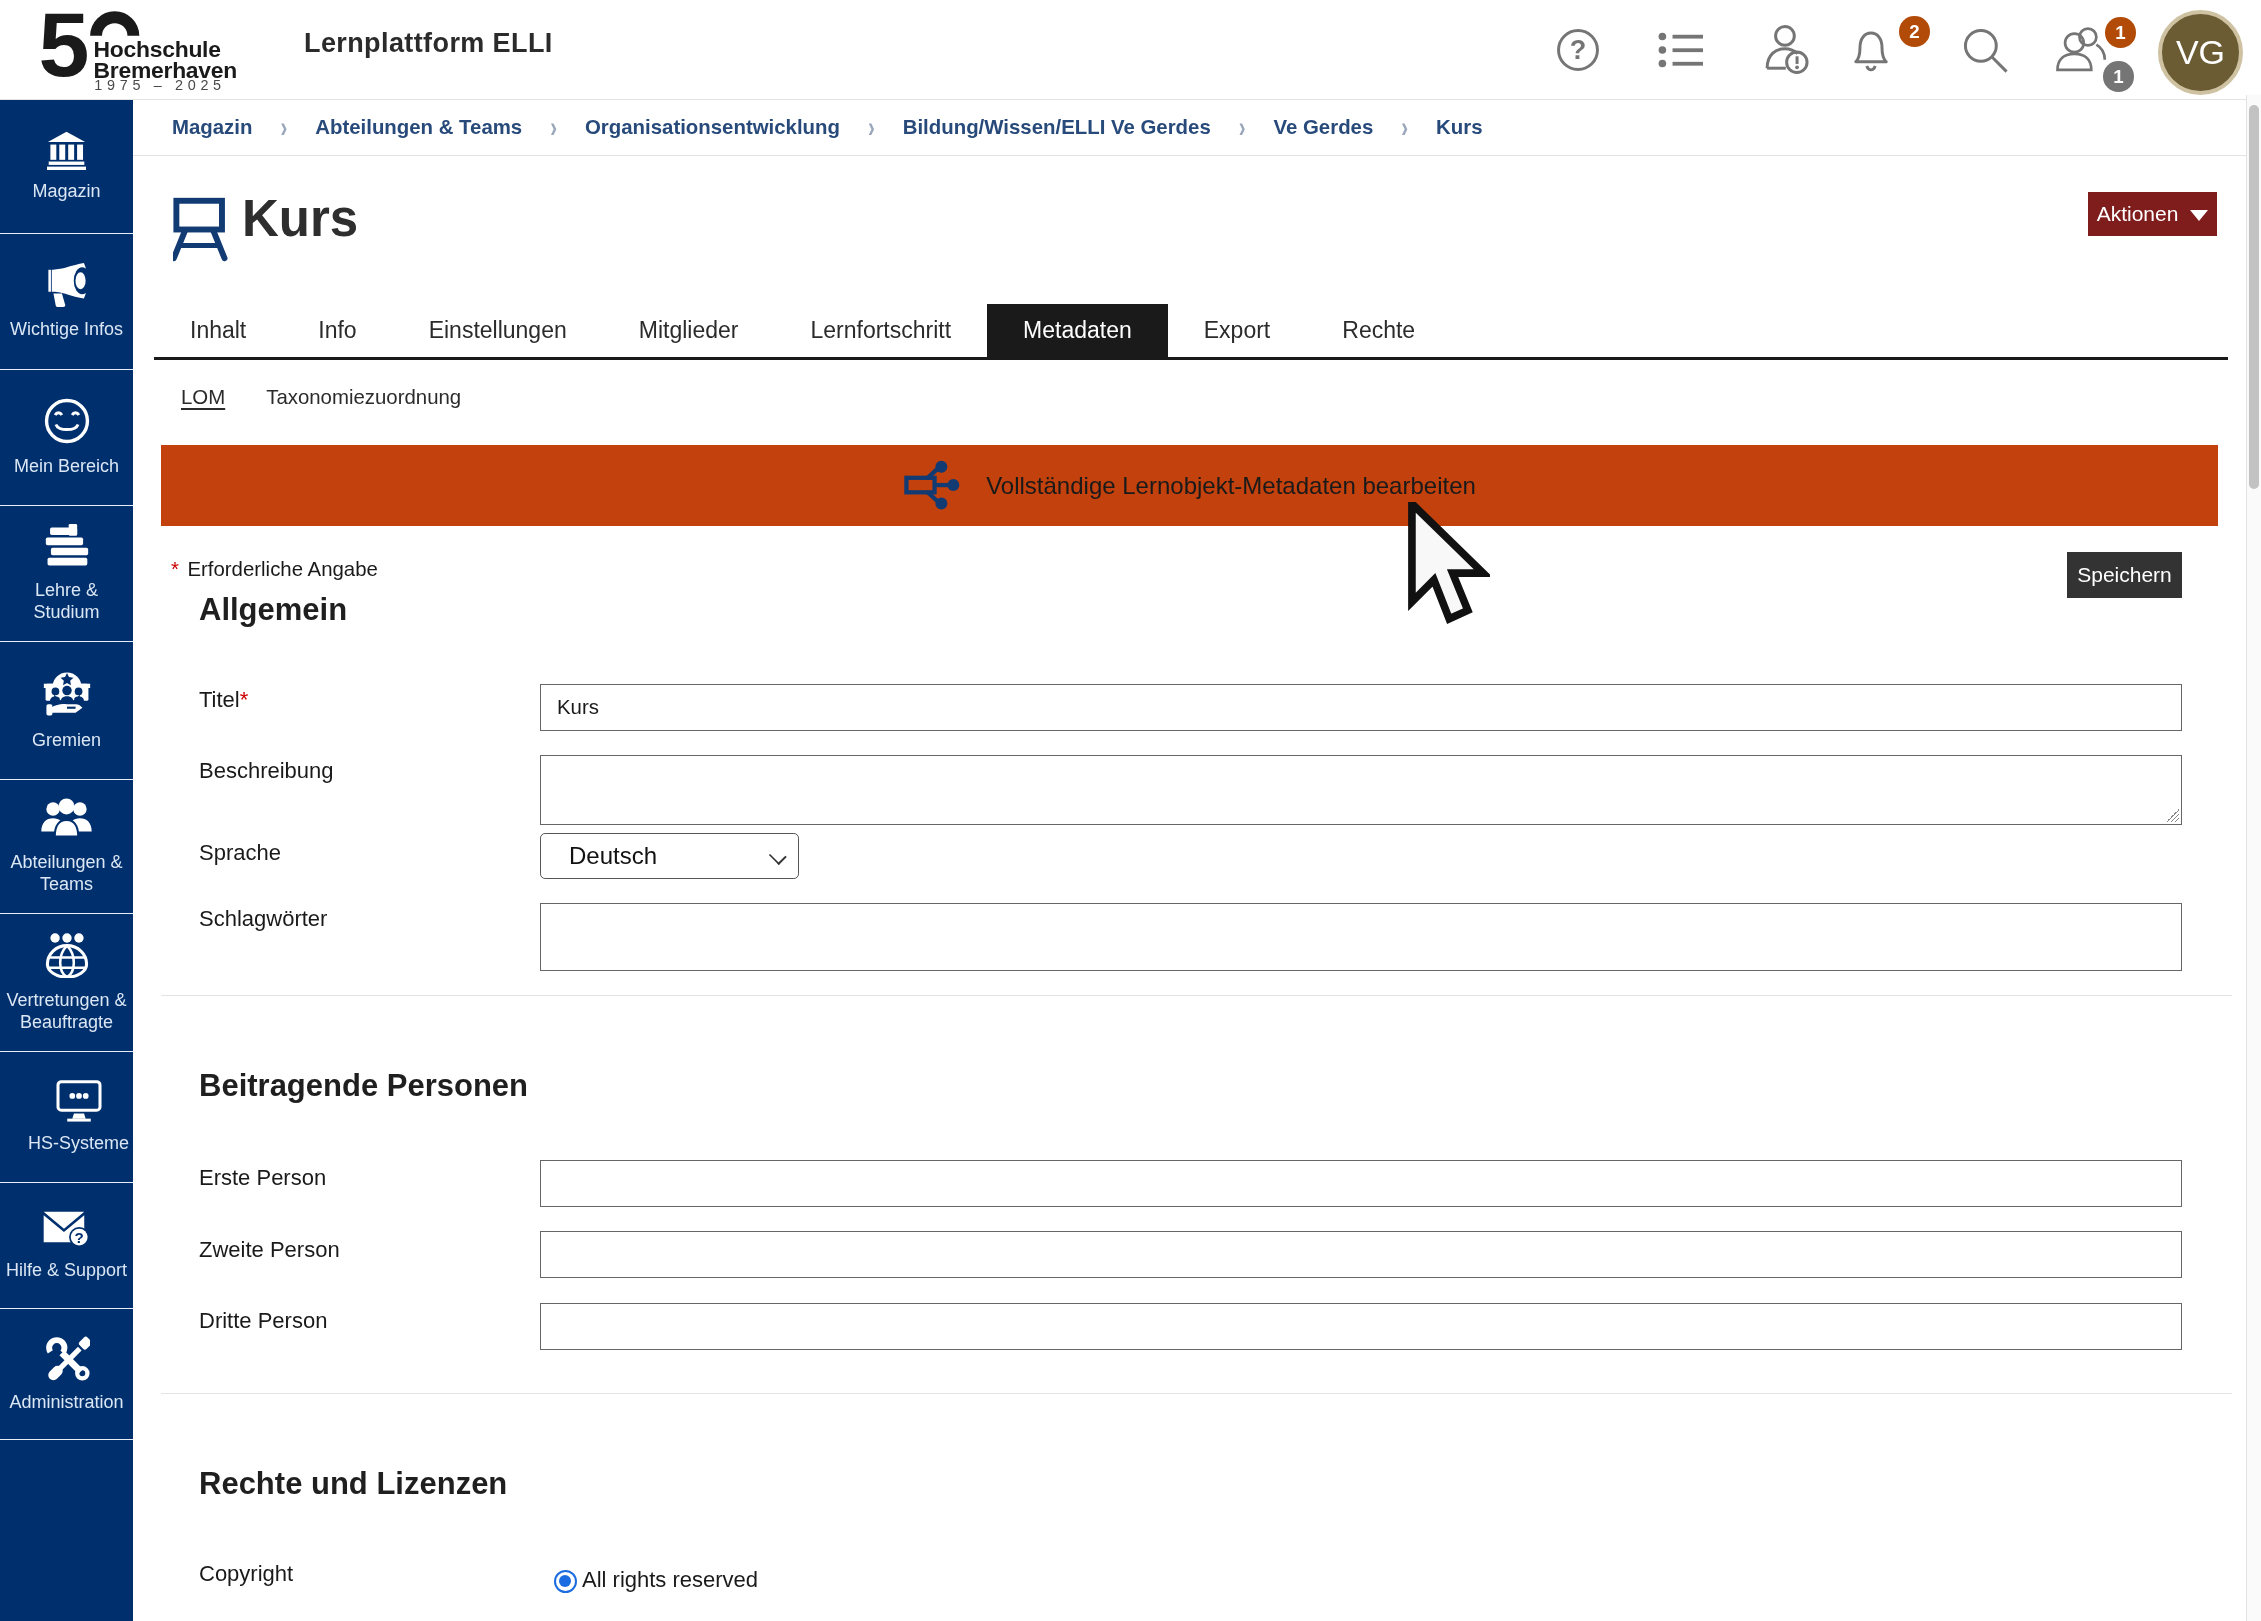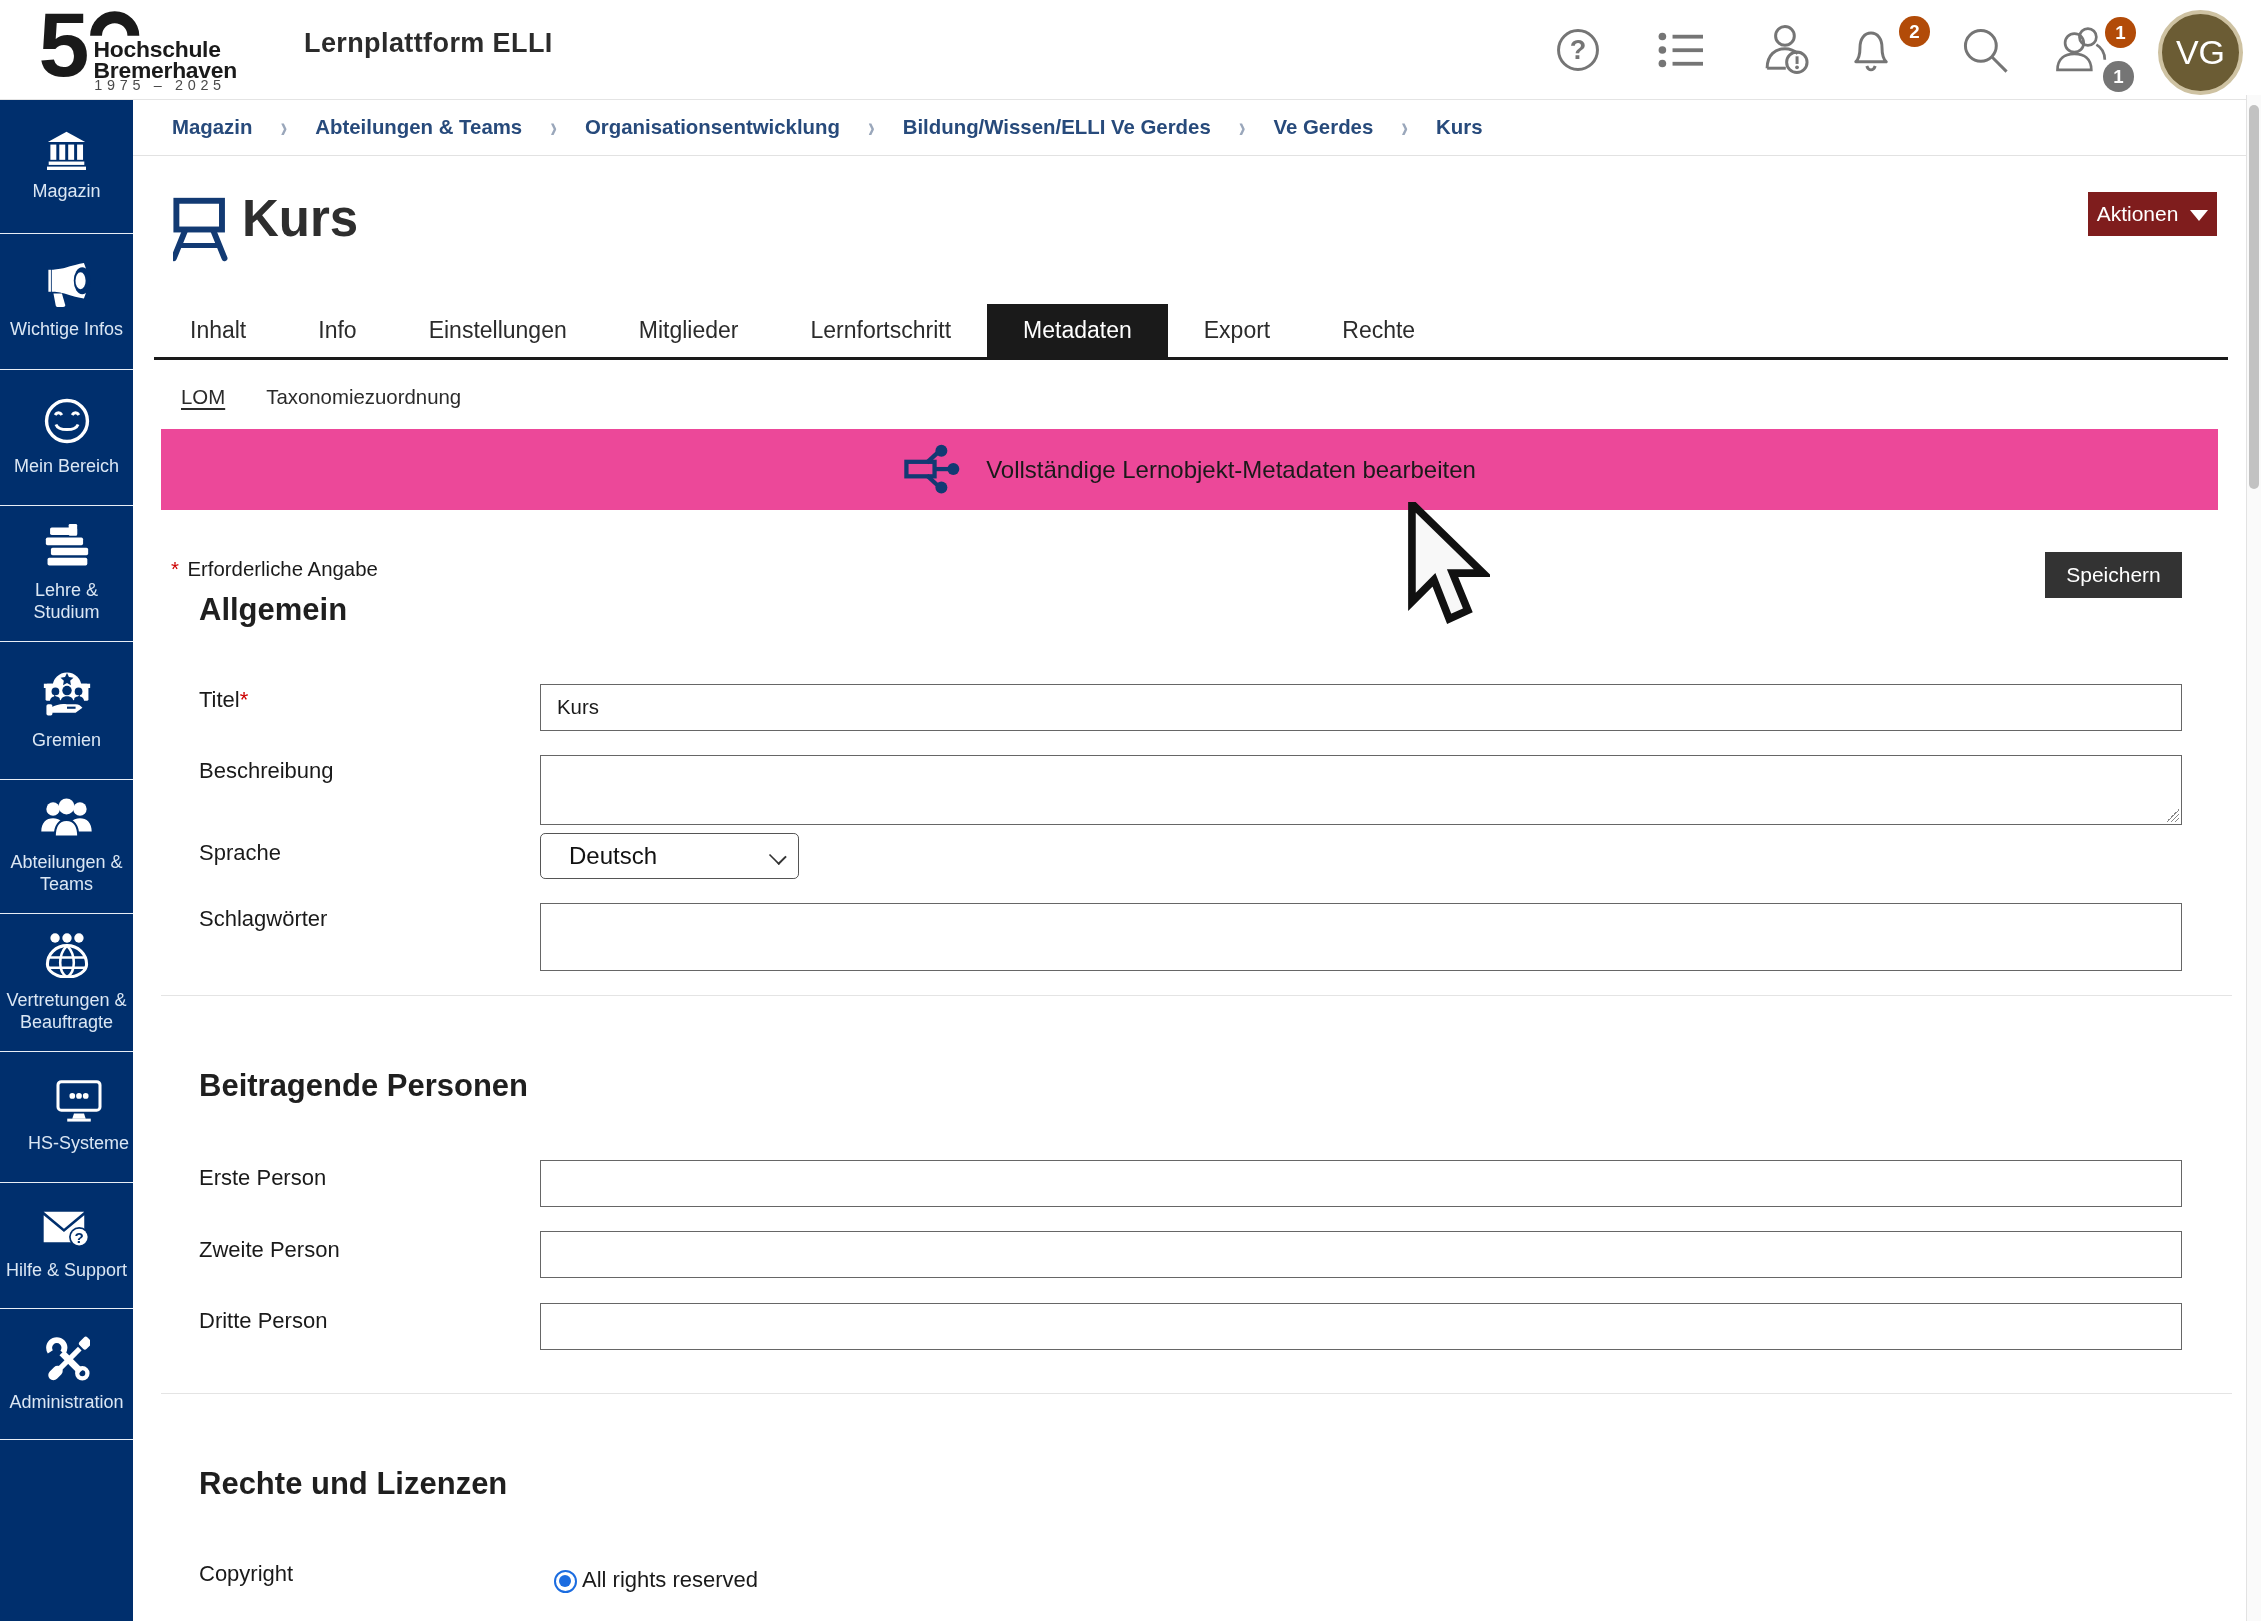--- a/index.html
+++ b/index.html
@@ -36,25 +36,25 @@
 
   
   .tabs { position:absolute; left:21px; right:18.7px; top:201px; height:56px; display:flex; align-items:flex-end; }
   .tabs:after { content:""; position:absolute; left:0; right:0; bottom:-3.4px; height:3.4px; background:#1a1a1a; }
   .tab { font-size:23px; color:#2b2b2b; padding:0 36px; height:53px; display:flex; align-items:center; }
   .tab.active { background:#1a1a1a; color:#fff; }
   .subtabs { position:absolute; left:48px; top:286px; font-size:20.4px; color:#2b2b2b; display:flex; gap:41px; }
   .subtabs .lom { text-decoration:underline; text-underline-offset:4.2px; }
 
   
-  .banner { position:absolute; left:28px; top:329px; width:2057px; height:81px; background:#ec4899; display:flex; align-items:center; justify-content:center; font-size:24px; color:#1a1a1a; gap:25px; }
+  .banner { position:absolute; left:28px; top:345px; width:2057px; height:81px; background:#c2410c; display:flex; align-items:center; justify-content:center; font-size:24px; color:#1a1a1a; gap:25px; }
 
   .reqrow { position:absolute; left:38px; top:458px; font-size:20.4px; color:#1a1a1a; }
   .reqrow .star { color:#cc0000; margin-right:8.5px; }
-  .btn-speichern { position:absolute; right:65px; top:452px; width:137px; height:46px; background:#333; color:#fff; font-size:21px; display:flex; align-items:center; justify-content:center; }
+  .btn-speichern { position:absolute; right:65px; top:452px; width:115px; height:46px; background:#333; color:#fff; font-size:21px; display:flex; align-items:center; justify-content:center; }
 
   h2.sect { font-size:31px; font-weight:bold; color:#1f1f1f; }
 
   .h-allgemein { position:absolute; left:66px; top:492px; }
   .h-beitragende { position:absolute; left:66px; top:968px; }
   .h-rechte { position:absolute; left:66px; top:1366px; }
 
   .label { position:absolute; left:66px; font-size:22px; color:#1a1a1a; }
   .star { color:#cc0000; }
   .inputbox { position:absolute; left:407px; width:1642px; background:#fff; border:1.7px solid #666; font-size:20.4px; color:#1a1a1a; padding-left:16px; display:flex; align-items:center; }

